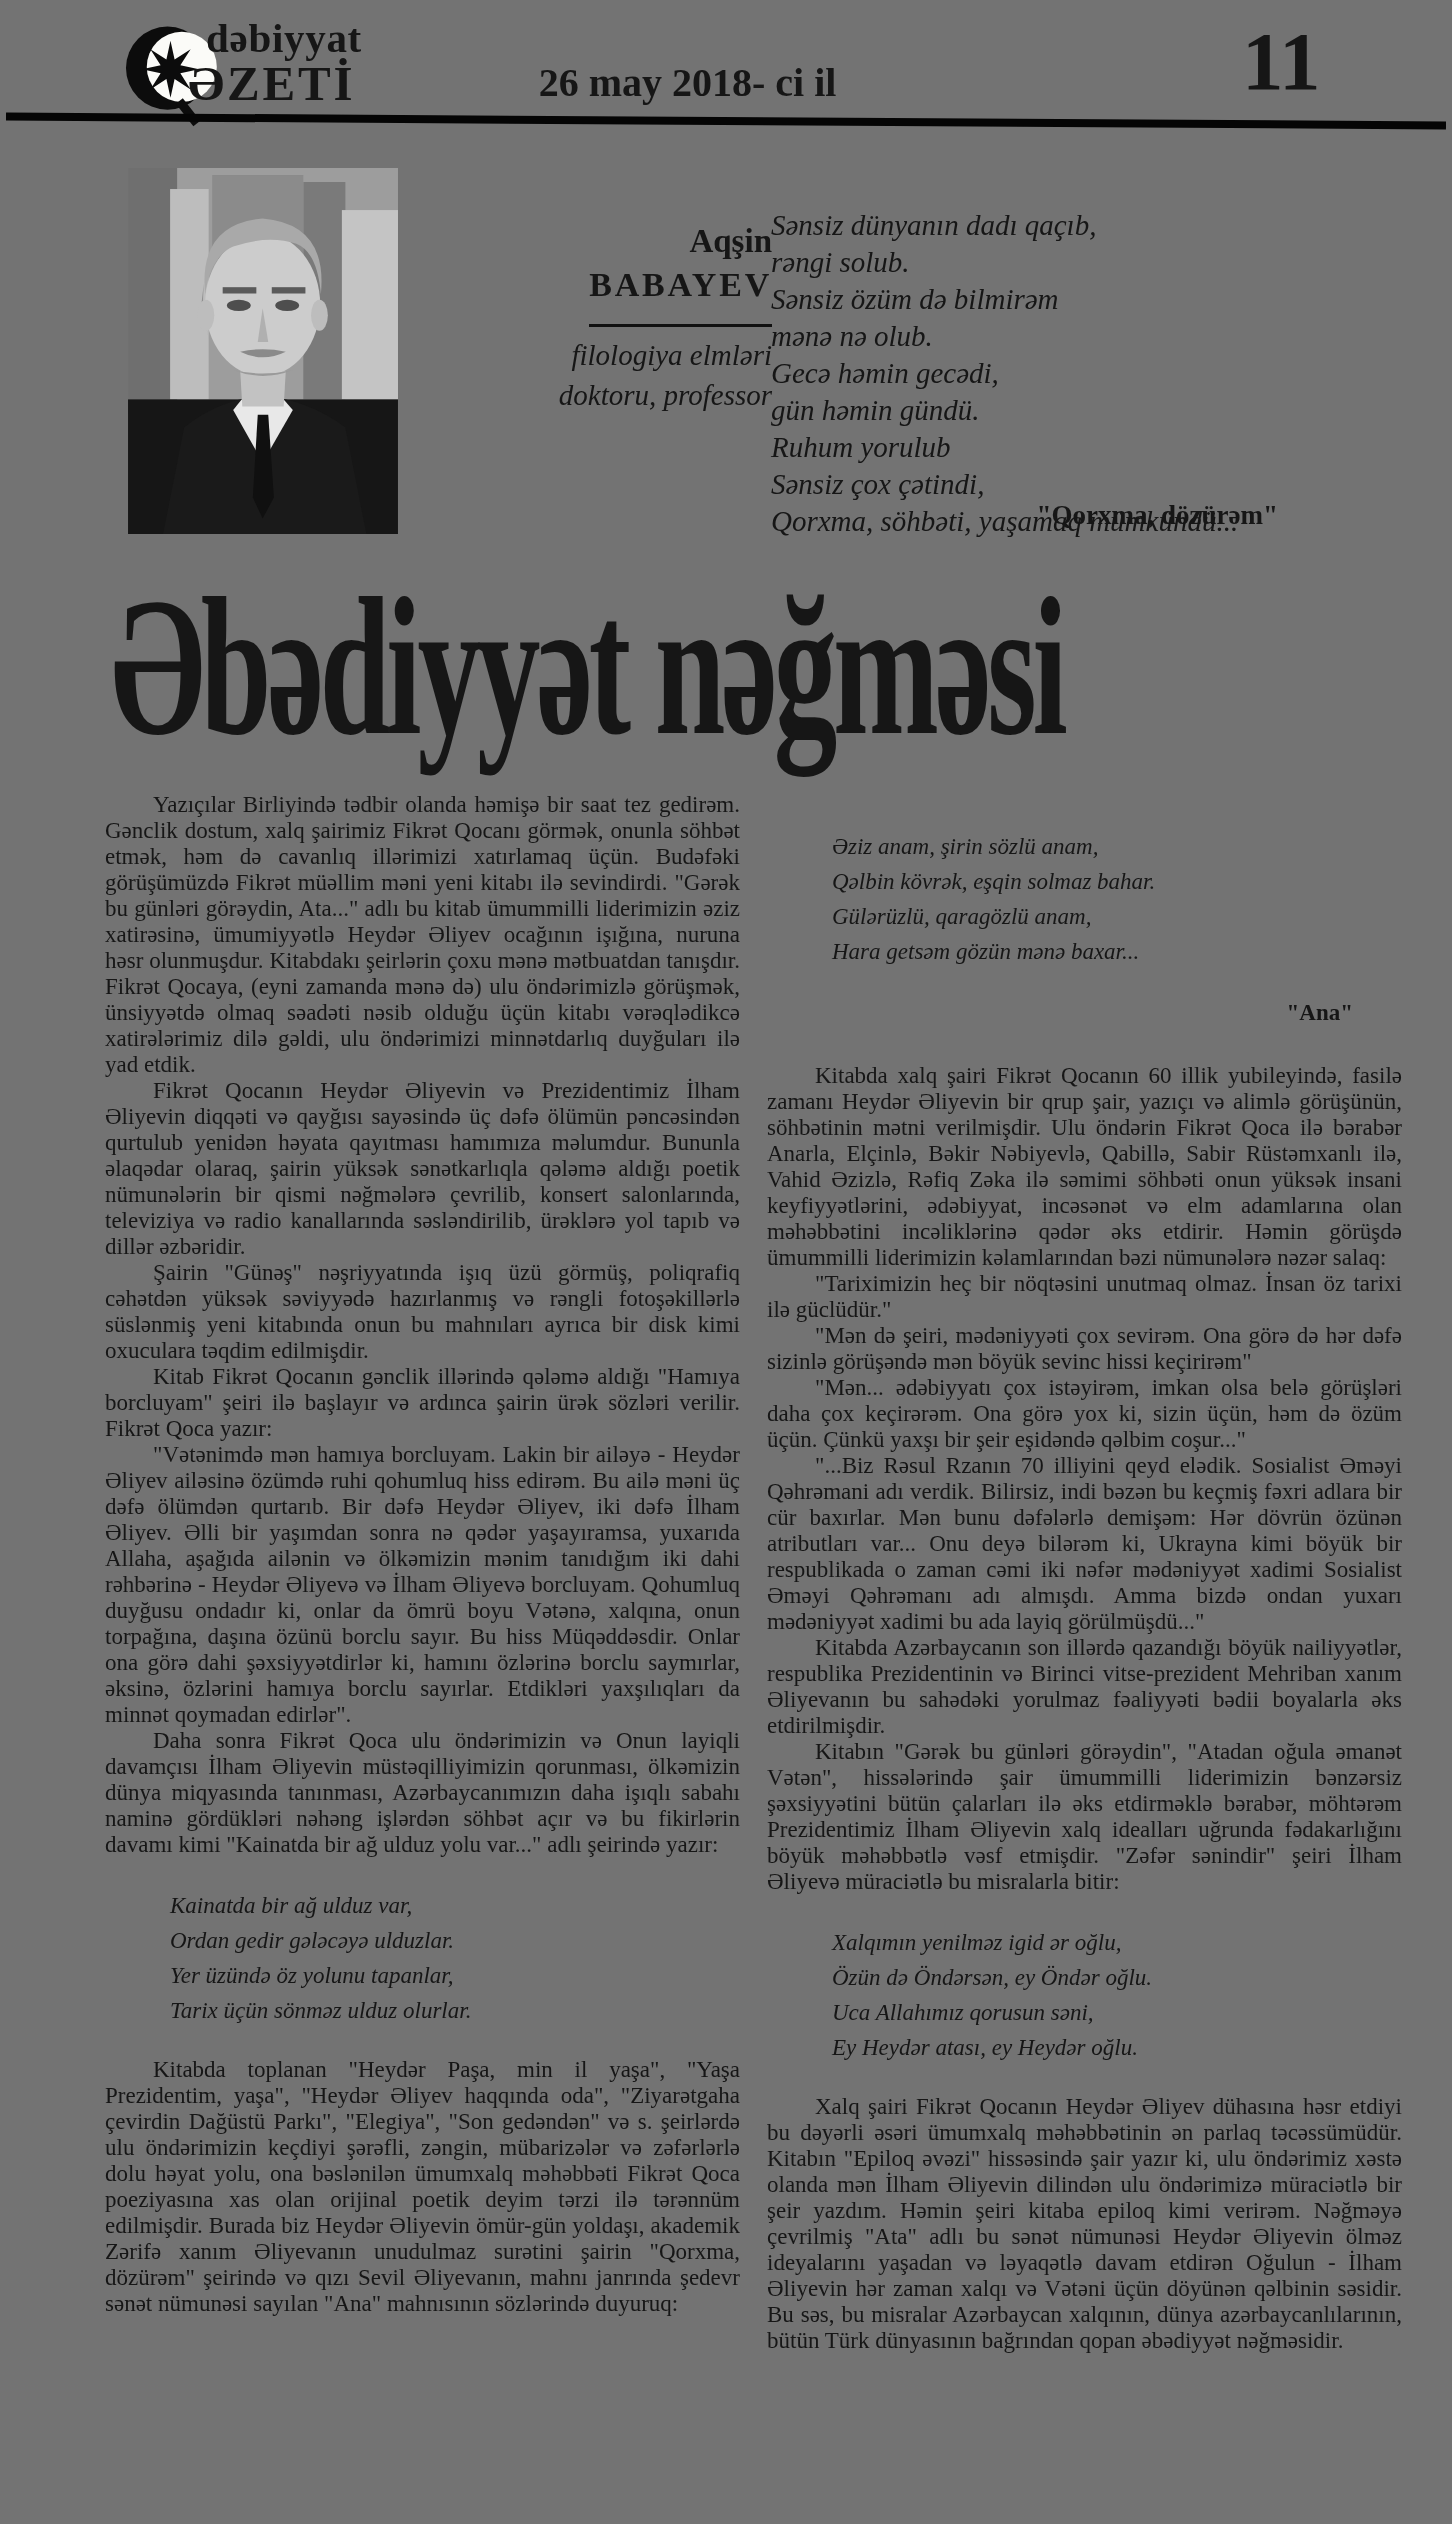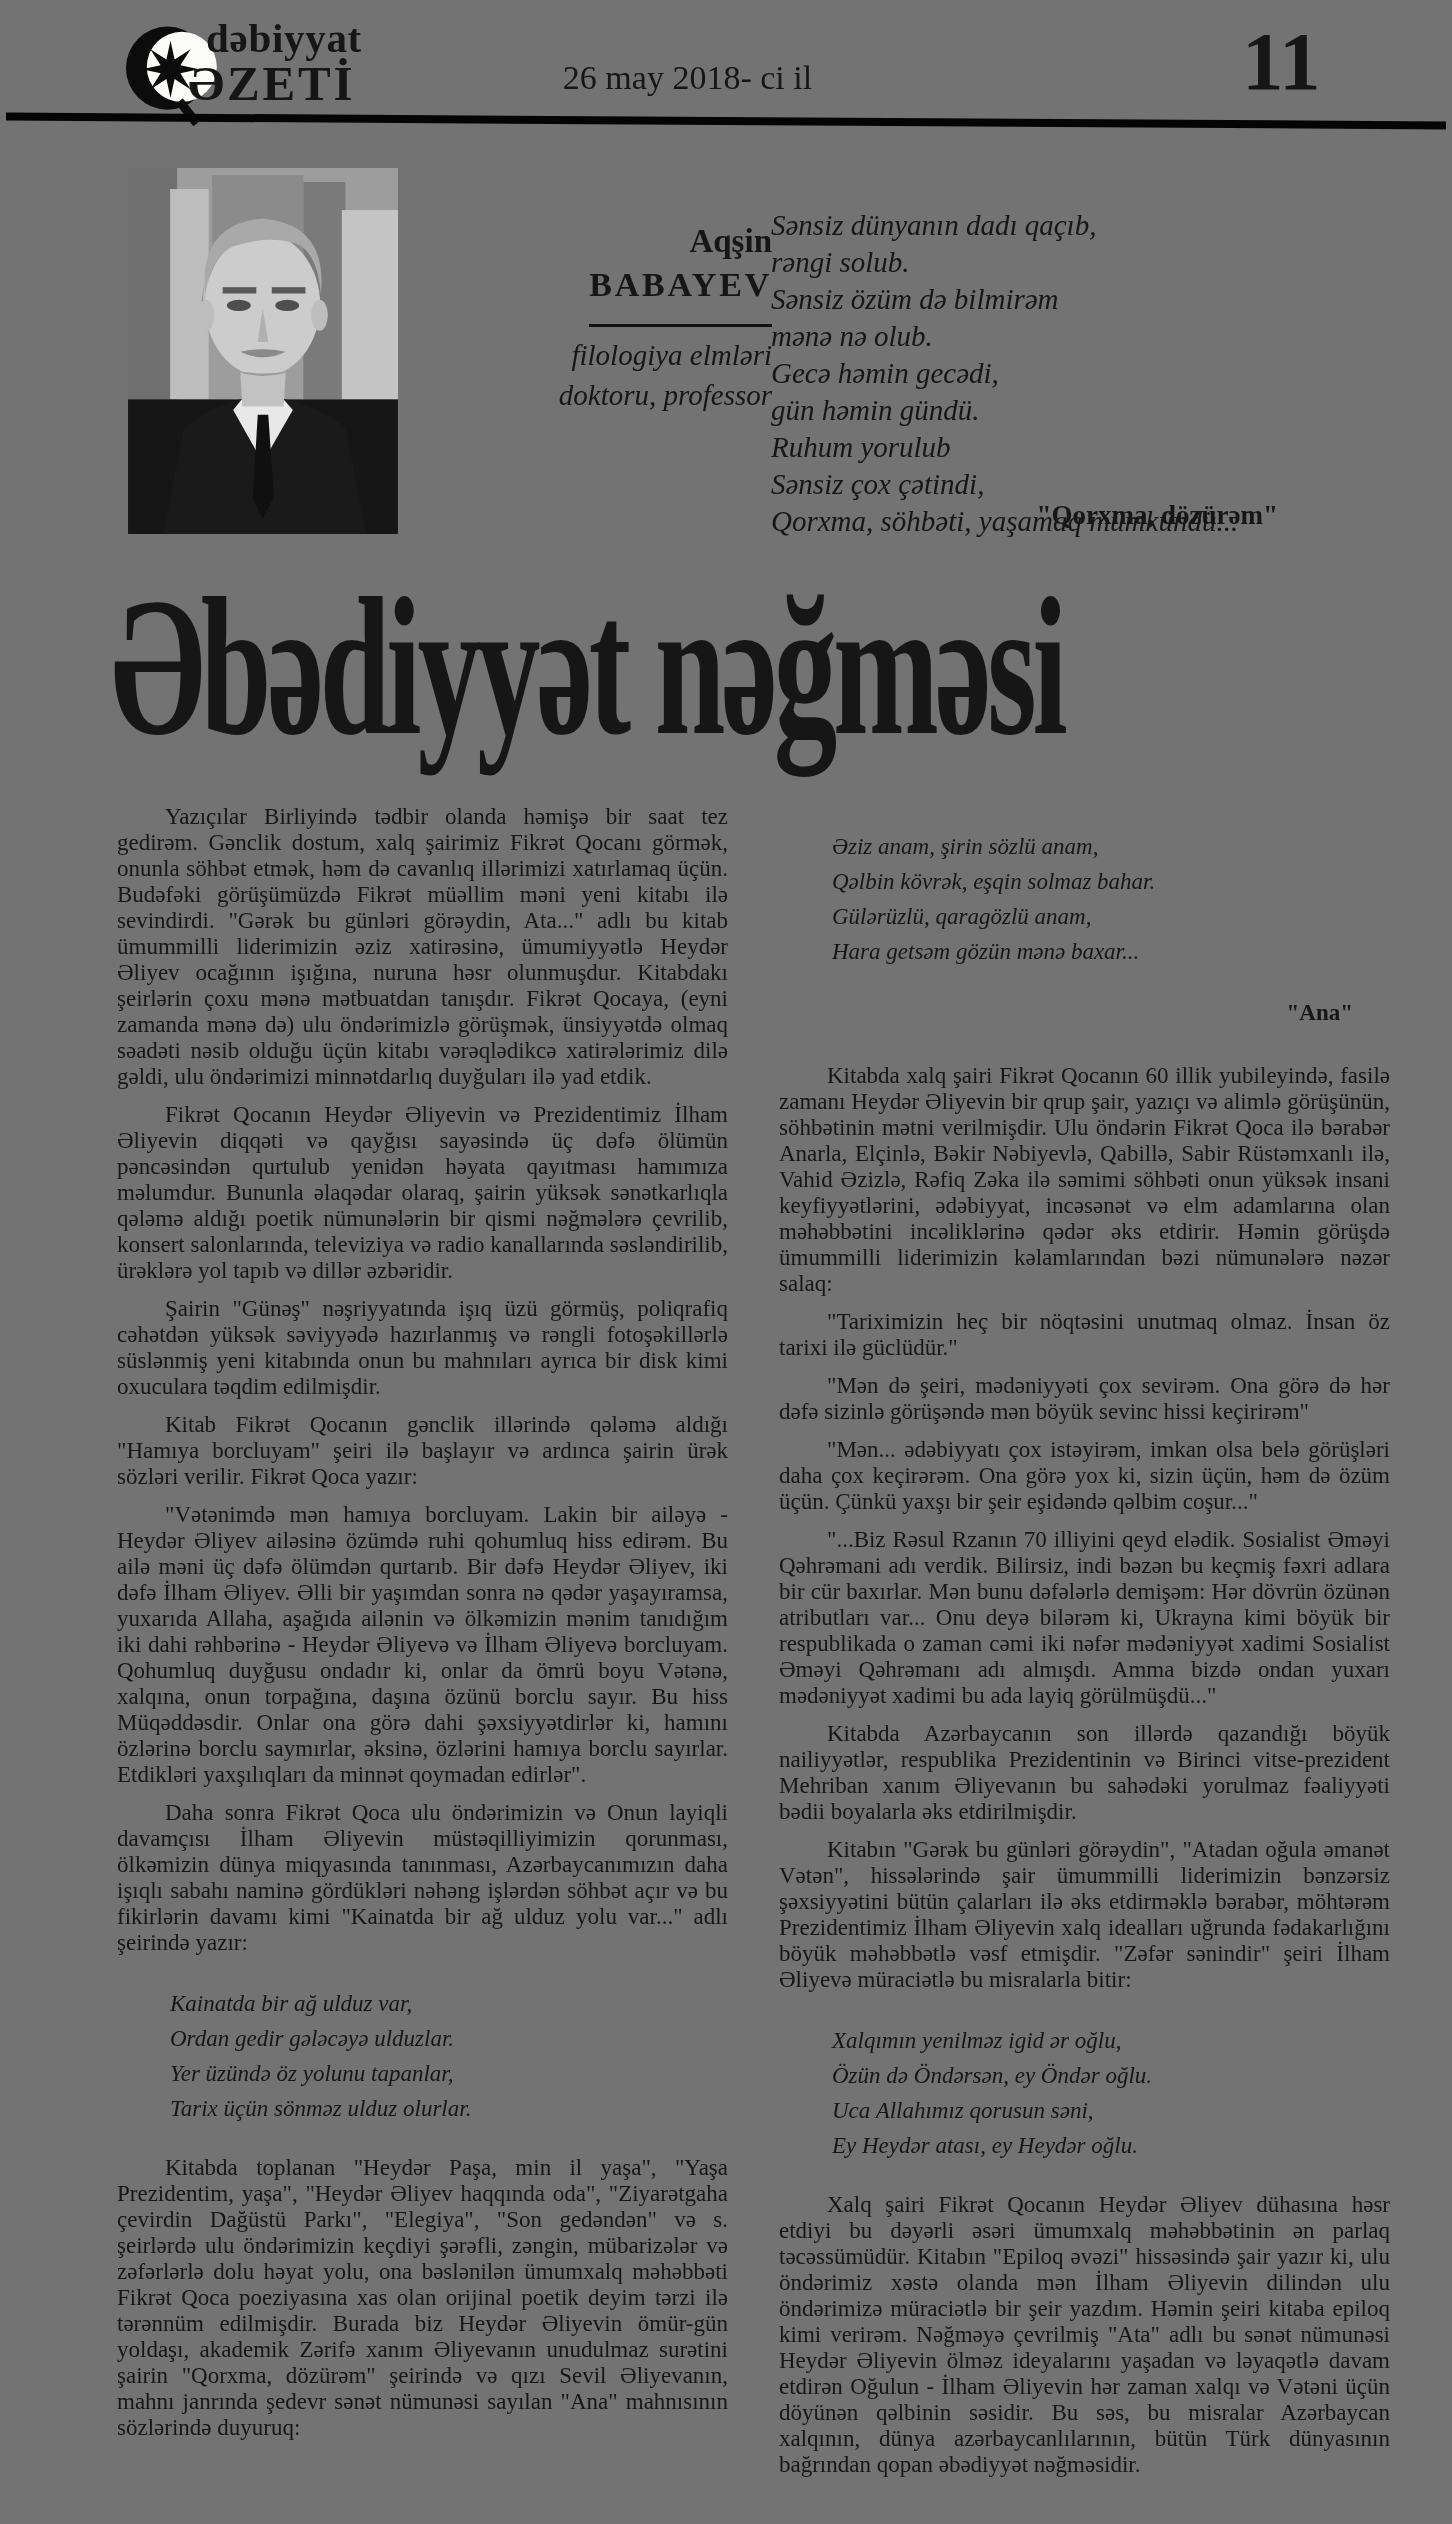--- a/index.html
+++ b/index.html
@@ -10,21 +10,21 @@
     background:#737373;
     color:#161616;
     font-family:"Liberation Serif","DejaVu Serif",serif;
     overflow:hidden;
   }
   
   .logo{position:absolute;left:123px;top:12.6px;width:302px;height:112px;}
   .logo svg{position:absolute;left:0;top:1.4px;}
   .logo-line1{position:absolute;left:83px;top:1.4px;font-size:41px;font-weight:bold;letter-spacing:0.7px;}
   .logo-line2{position:absolute;left:65px;top:42px;font-size:49px;font-weight:bold;letter-spacing:2.8px;}
-  .issue-date{position:absolute;left:456px;top:59px;width:463px;text-align:center;font-size:34px;font-weight:normal;}
+  .issue-date{position:absolute;left:456px;top:59px;width:463px;text-align:center;font-size:40px;font-weight:bold;}
   .page-number{position:absolute;left:1242px;top:19.7px;font-size:83px;font-weight:bold;line-height:1;}
   .masthead-rule{position:absolute;left:5.6px;top:117px;width:1440px;height:7.7px;background:#050505;transform:rotate(0.35deg);}
   
   .portrait{position:absolute;left:128px;top:168px;width:270px;height:366px;background:#888;}
   .portrait svg{display:block;}
   .author-block{position:absolute;left:435px;top:223px;width:337px;text-align:right;}
   .author-first{font-size:33px;font-weight:bold;}
   .author-last{display:inline-block;font-size:34px;font-weight:bold;letter-spacing:2.8px;border-bottom:3.5px solid #111;padding-bottom:20px;margin-top:5.6px;}
   .author-role{font-size:29px;font-style:italic;line-height:1.35;margin-top:9.8px;}
   .epigraph{position:absolute;left:771px;top:167px;width:618px;font-style:italic;font-size:29px;line-height:37px;margin-top:40px;}
@@ -32,21 +32,21 @@
   
   .headline{position:absolute;left:111px;top:553px;width:1263px;}
   .headline span{
     display:inline-block;white-space:nowrap;
     font-size:131px;font-weight:bold;letter-spacing:-4.2px;
     transform:scale(0.97,1.5);transform-origin:0 0;
   }
   
   .columns{position:absolute;left:105px;top:792px;width:1297px;display:flex;gap:27px;}
   .col{width:635px;font-size:23px;line-height:26px;text-align:justify;}
-  .col p{margin:12px;text-indent:48px;}
+  .col p{margin:0;text-indent:48px;}
   .col-poem{font-style:italic;line-height:35px;margin:29.5px 0 29.5px 65px;text-align:left;}
   .poem-attrib{text-align:right;font-weight:bold;margin:31px 49px 37px 0;}
   .top-gap{margin-top:37px;}
 </style>
 </head>
 <body>
 
 <div class="page">
 
   <div class="logo">

